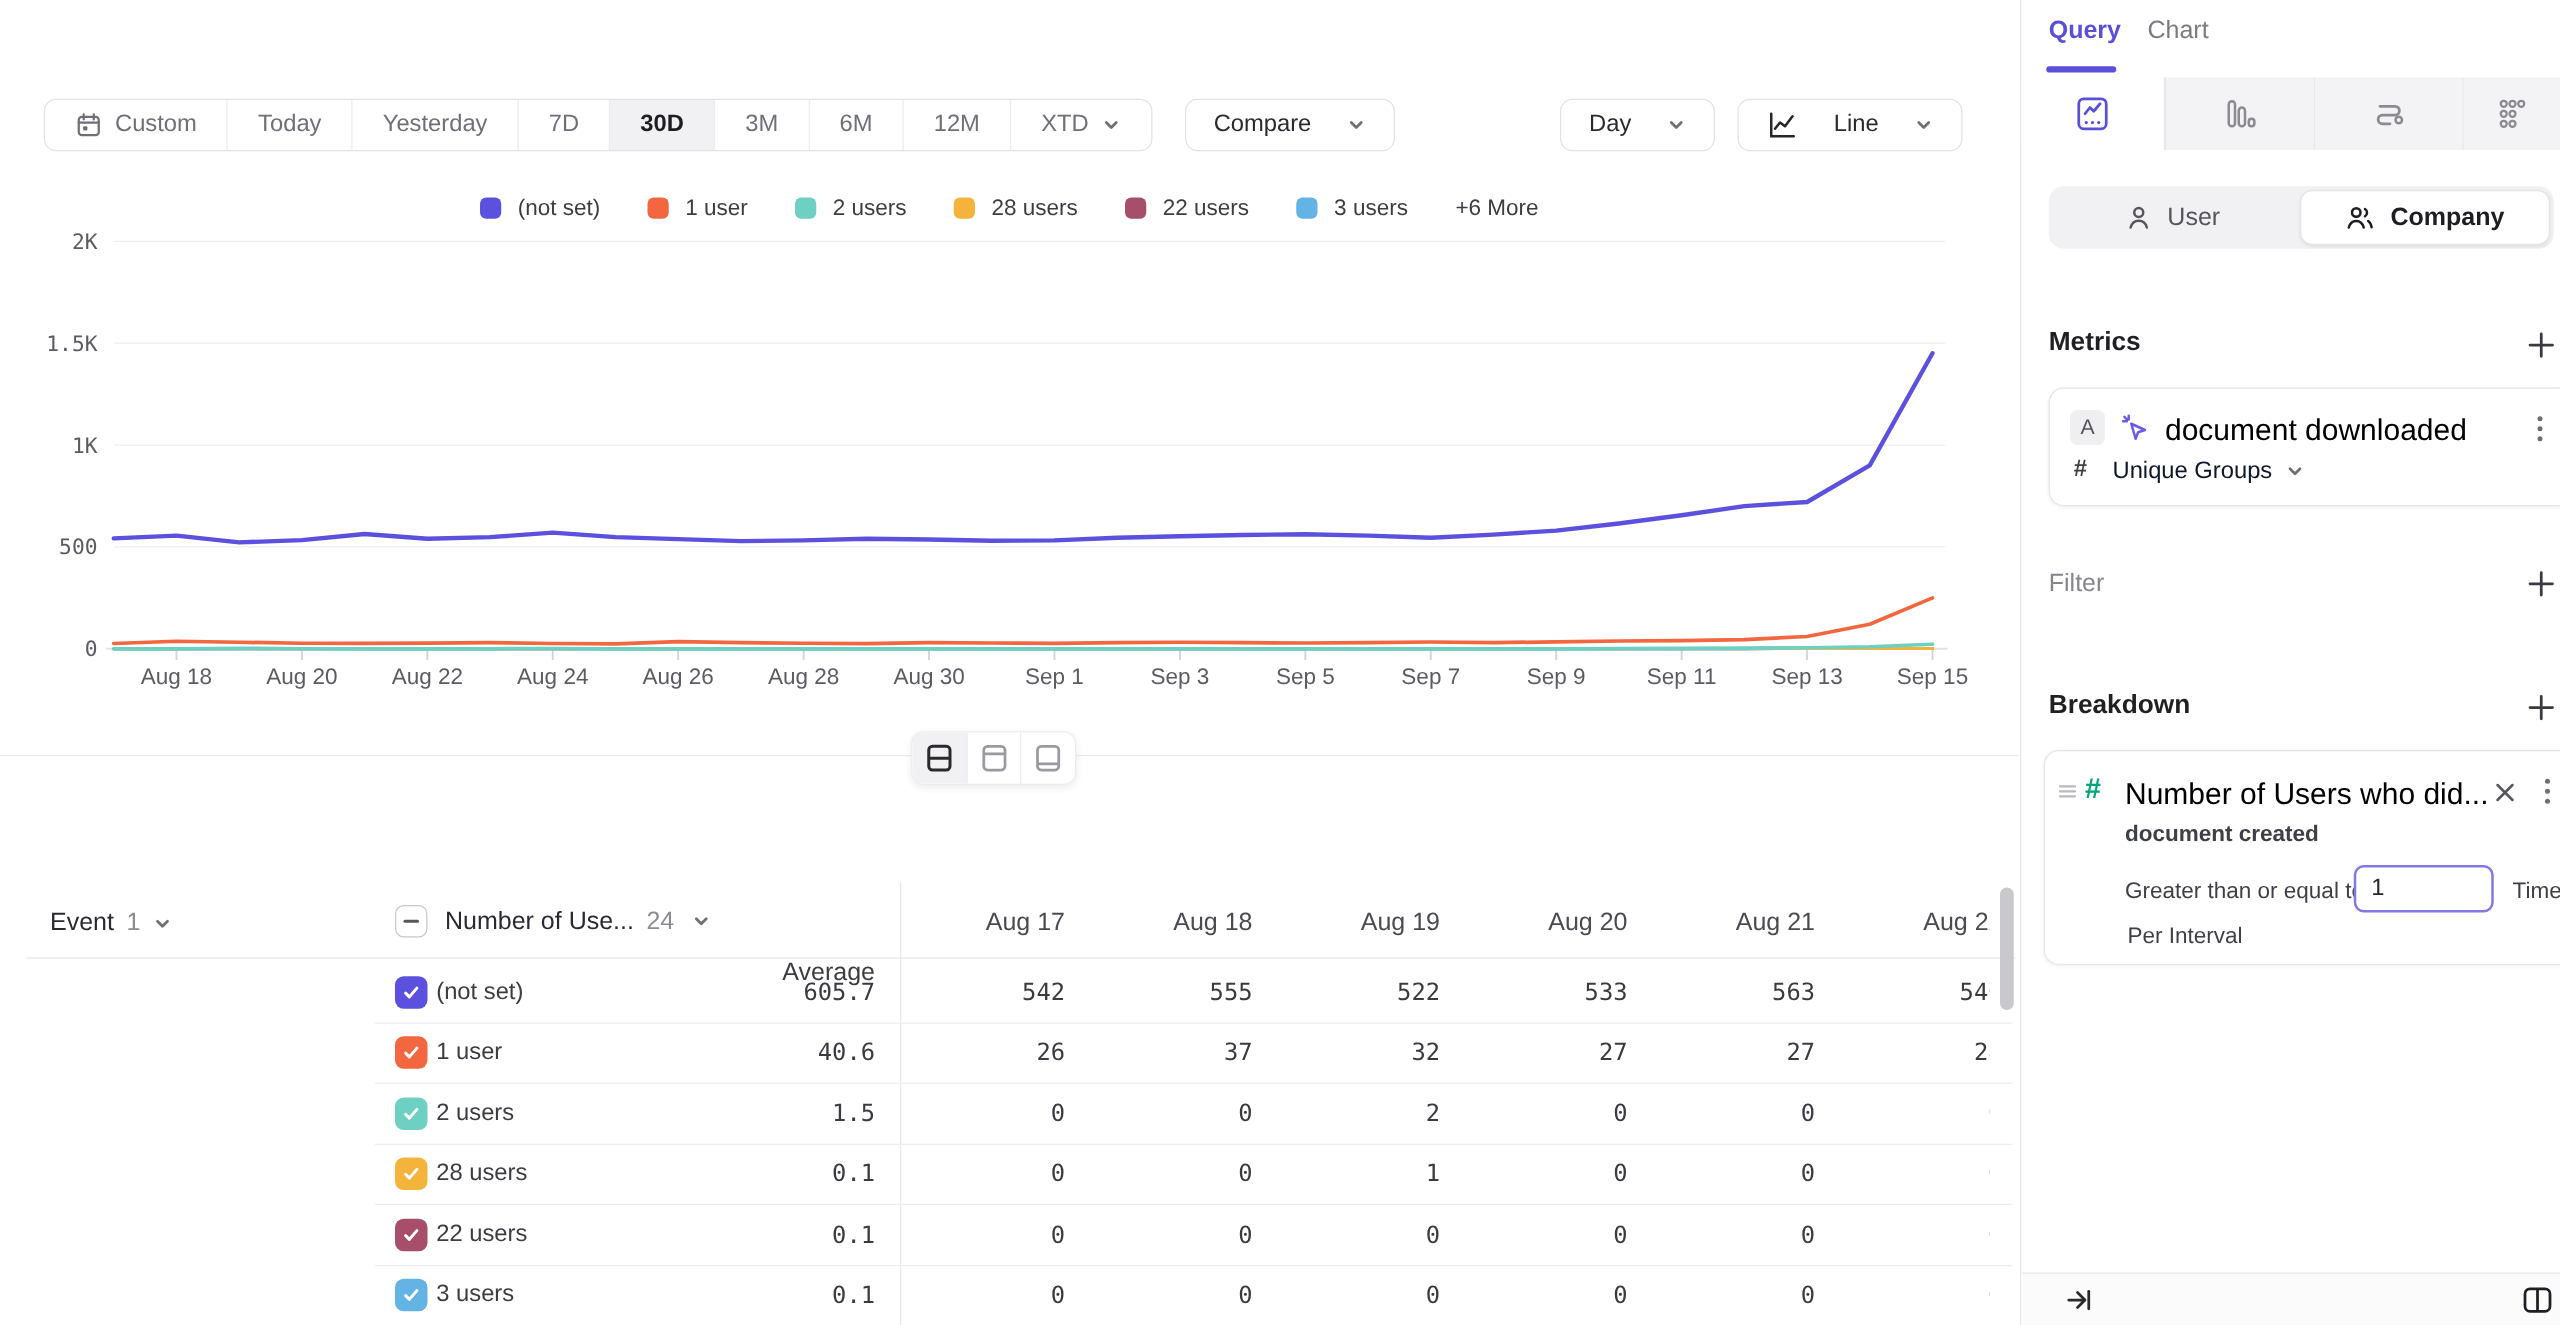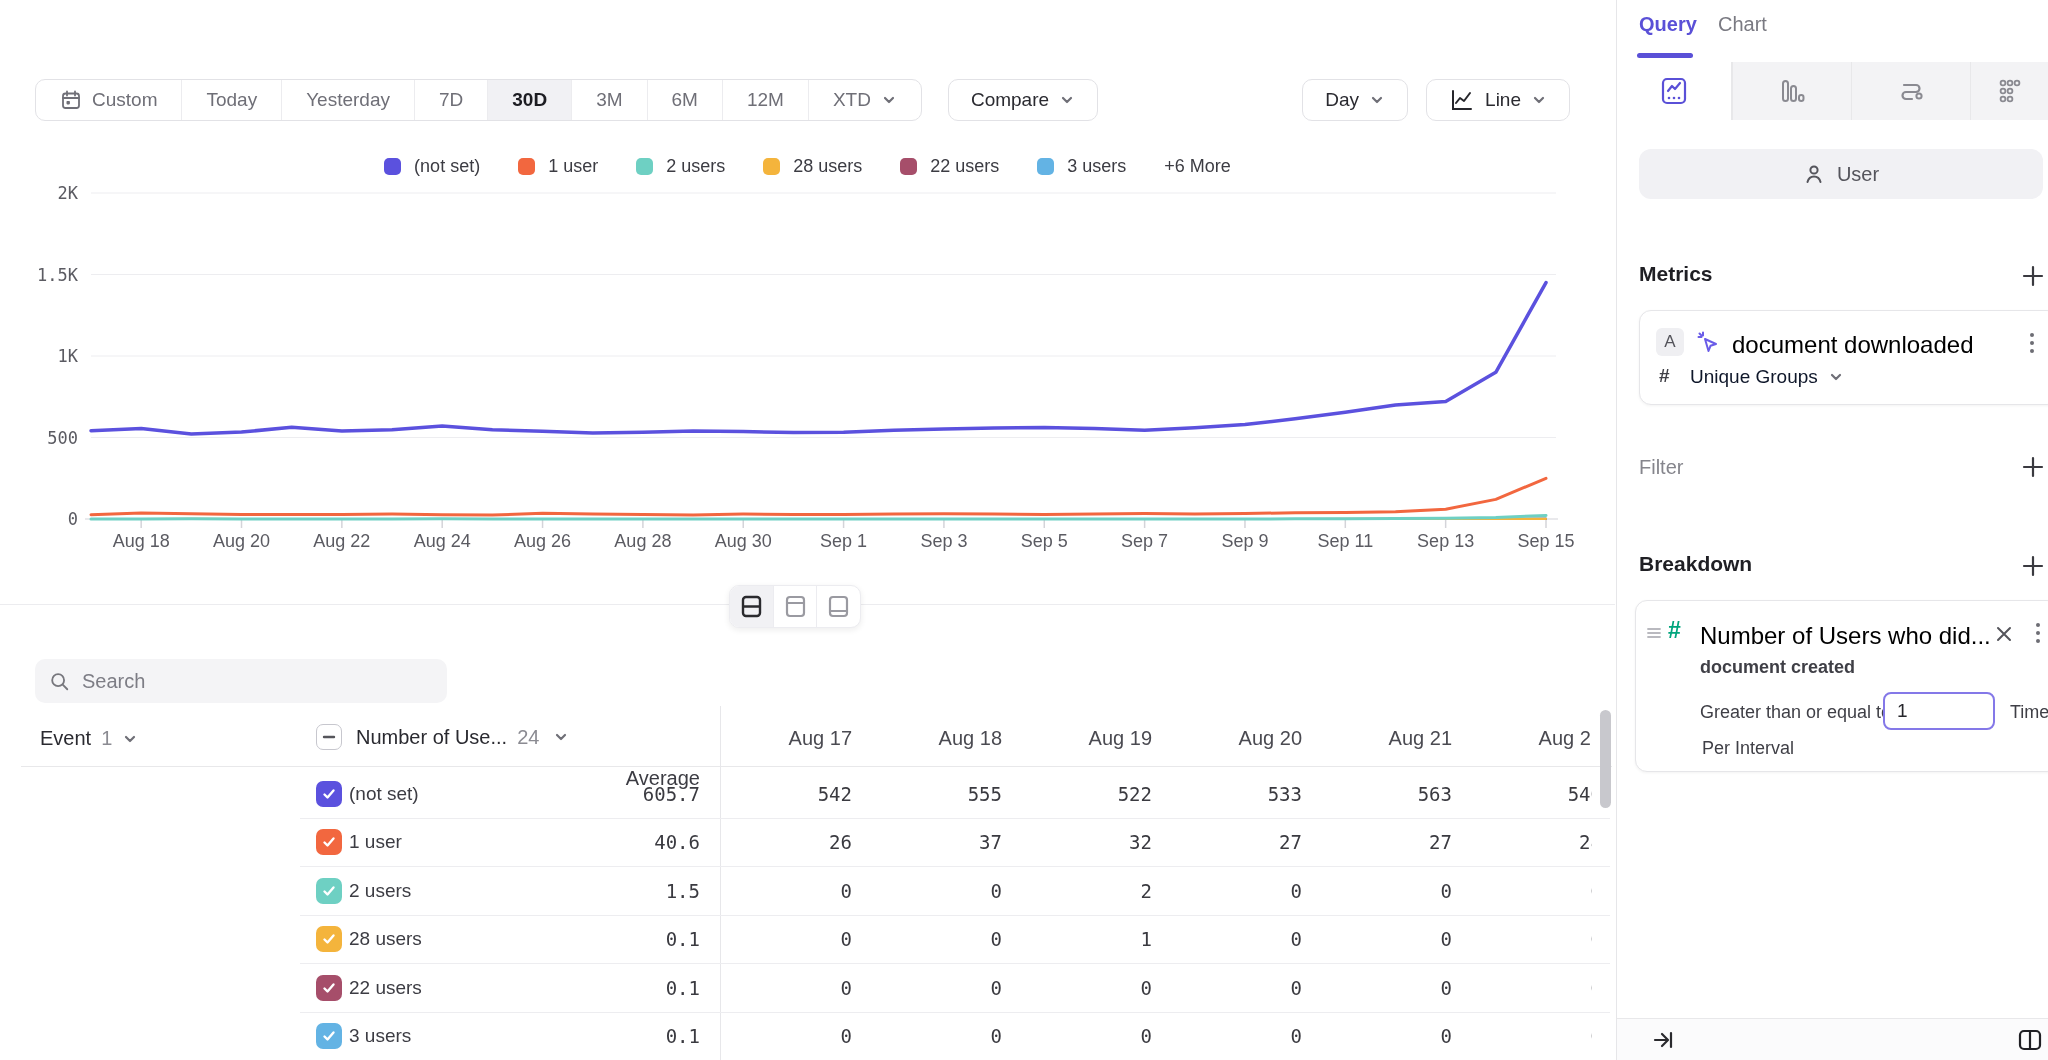--- a/index.html
+++ b/index.html
@@ -12,21 +12,21 @@
 
   
   .toolbar { position:absolute; left:35px; right:45px; top:79px; height:42px;
     display:flex; align-items:center; }
   .range-group { display:flex; align-items:stretch; height:42px; border:1px solid #e2e2e6;
     border-radius:10px; background:#fff; overflow:hidden; }
   .range-btn { display:flex; align-items:center; gap:10px; padding:0 24px; font-size:19px;
     color:#6f6f77; border-right:1px solid #ececef; cursor:pointer; white-space:nowrap; }
   .range-btn:last-child { border-right:none; }
   .range-btn.selected { background:#f1f1f4; color:#1d1d22; font-weight:700; }
-  .btn { height:42px; display:flex; align-items:center; gap:10px; padding:0 22px;
+  .btn { height:42px; display:flex; align-items:center; gap:28px; padding:0 22px;
     border:1px solid #e2e2e6; border-radius:10px; background:#fff; font-size:19px;
     color:#2a2a30; cursor:pointer; white-space:nowrap; }
   .compare { margin-left:26px; }
   .spacer { flex:1; }
   .chev { width:16px; height:16px; stroke:#6f6f77; fill:none; stroke-width:2.2; stroke-linecap:round; stroke-linejoin:round; }
 
   
   .legend { position:absolute; left:0; top:153px; width:1615px; height:26px;
     display:flex; justify-content:center; align-items:center; gap:38px; }
   .legend-item { display:flex; align-items:center; gap:13px; font-size:18px; color:#3c3c43; cursor:pointer; }
@@ -277,27 +277,20 @@
       </svg>
     </div>
     <div class="toggle-cell">
       <svg width="25" height="25" viewBox="0 0 25 25">
         <rect x="4" y="3" width="17" height="19" rx="3" stroke="#9a9aa1" stroke-width="2.2" fill="none"></rect>
         <line x1="4" y1="17" x2="21" y2="17" stroke="#9a9aa1" stroke-width="2.2"></line>
       </svg>
     </div>
   </div>
 
-  <div class="search-box">
-    <svg width="23" height="23" viewBox="0 0 23 23">
-      <circle cx="10" cy="10" r="6.5" stroke="#77777d" stroke-width="2" fill="none"></circle>
-      <line x1="15" y1="15" x2="20" y2="20" stroke="#77777d" stroke-width="2" stroke-linecap="round"></line>
-    </svg>
-    <input placeholder="Search" style="">
-  </div>
 
   <div class="hdr-event">
     <span class="th-text">Event</span>
     <span class="th-text th-muted" style="margin-left:0;">1</span>
     <svg class="chev" viewBox="0 0 16 16">
         <path d="M4 6 l4 4 4-4"></path>
       </svg>
   </div>
   <div class="hdr-series">
     <div class="checkbox header">
@@ -469,20 +462,28 @@
   </div>
 
   <div class="entity-toggle">
     <div class="entity-opt">
       <svg width="22" height="22" viewBox="0 0 22 22">
         <circle cx="11" cy="7" r="3.6" stroke="#55555c" stroke-width="2" fill="none"></circle>
         <path d="M4.5 19 c1-4 4-5.5 6.5-5.5 s5.5 1.5 6.5 5.5" stroke="#55555c" stroke-width="2" fill="none" stroke-linecap="round"></path>
       </svg>
       <span>User</span>
     </div>
+    <div class="entity-opt selected">
+      <svg width="24" height="22" viewBox="0 0 24 22">
+        <circle cx="9" cy="7" r="3.4" stroke="#1d1d22" stroke-width="2" fill="none"></circle>
+        <path d="M3 19 c1-4 3.5-5.3 6-5.3 s5 1.3 6 5.3" stroke="#1d1d22" stroke-width="2" fill="none" stroke-linecap="round"></path>
+        <path d="M16 4.2 a3.4 3.4 0 0 1 0 5.8 M18.5 13.8 c1.6 1 2.4 2.7 2.8 5" stroke="#1d1d22" stroke-width="2" fill="none" stroke-linecap="round"></path>
+      </svg>
+      <span>Company</span>
+    </div>
   </div>
 
   <div class="section-title" style="top:262px;">Metrics</div>
   <div class="plus-btn" style="top:262px;">
     <svg width="26" height="26" viewBox="0 0 26 26">
       <path d="M13 4 v18 M4 13 h18" stroke="#3a3a40" stroke-width="2.2" stroke-linecap="round"></path>
     </svg>
   </div>
 
   <div class="card" style="top:310px; height:95px;">

